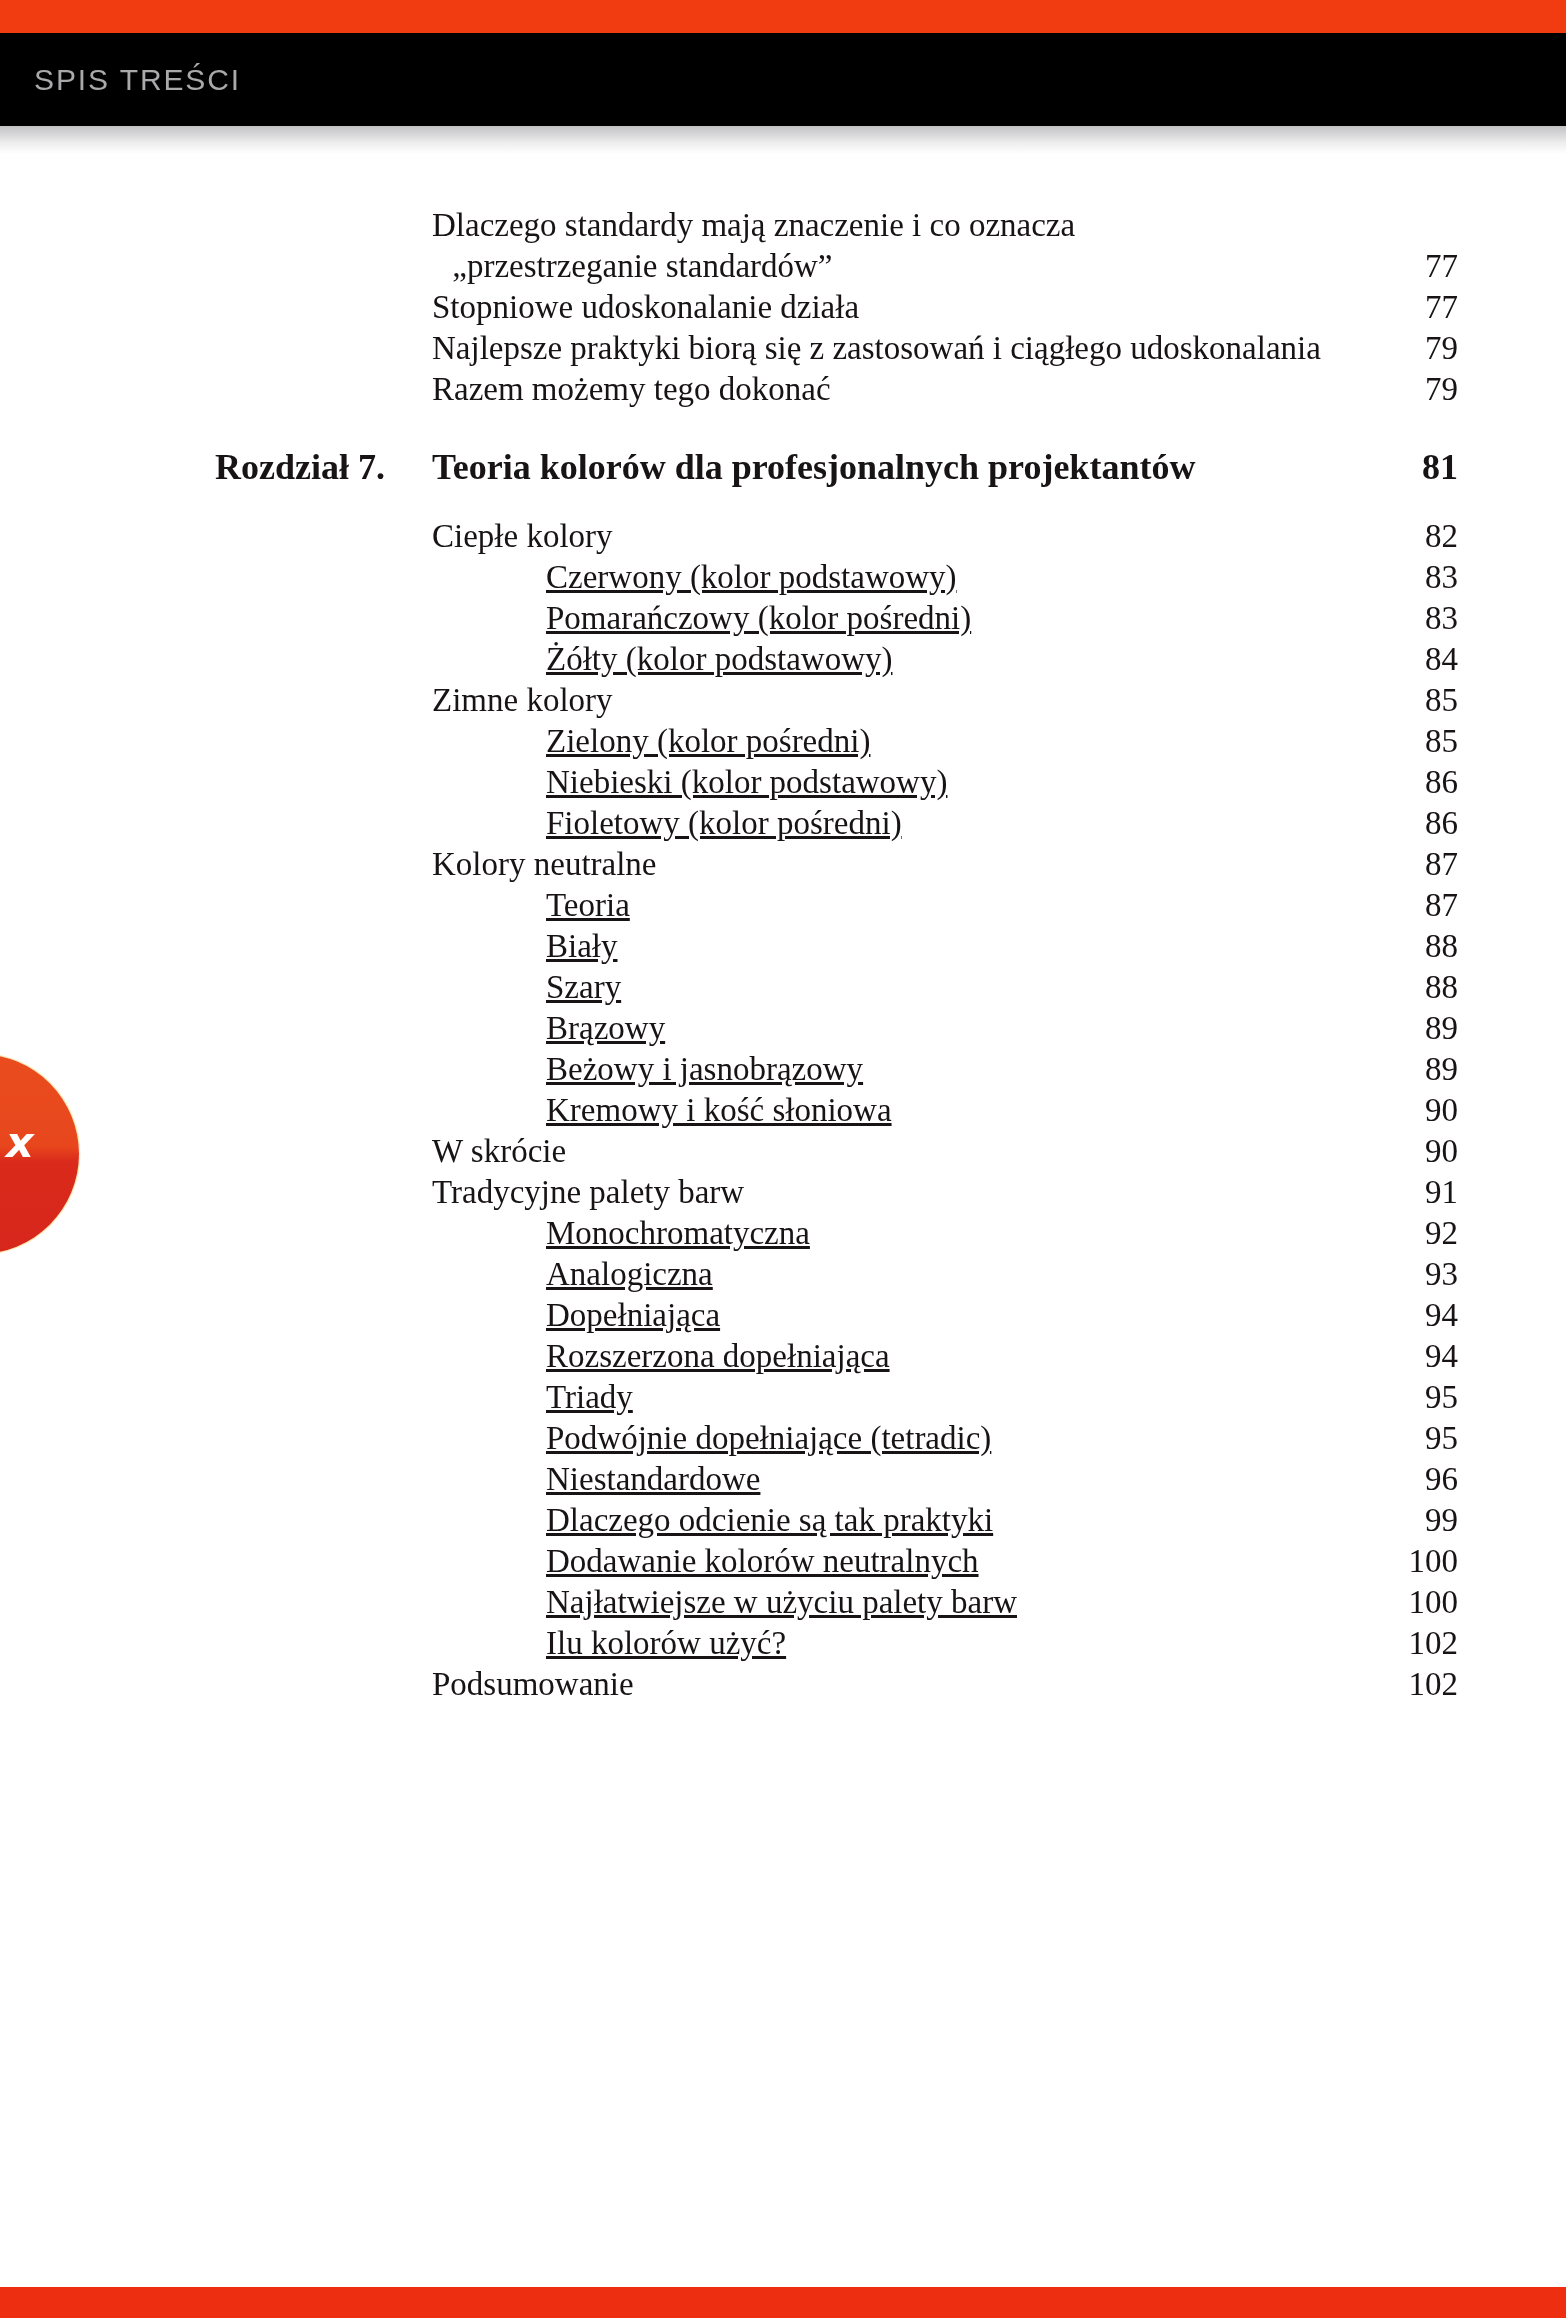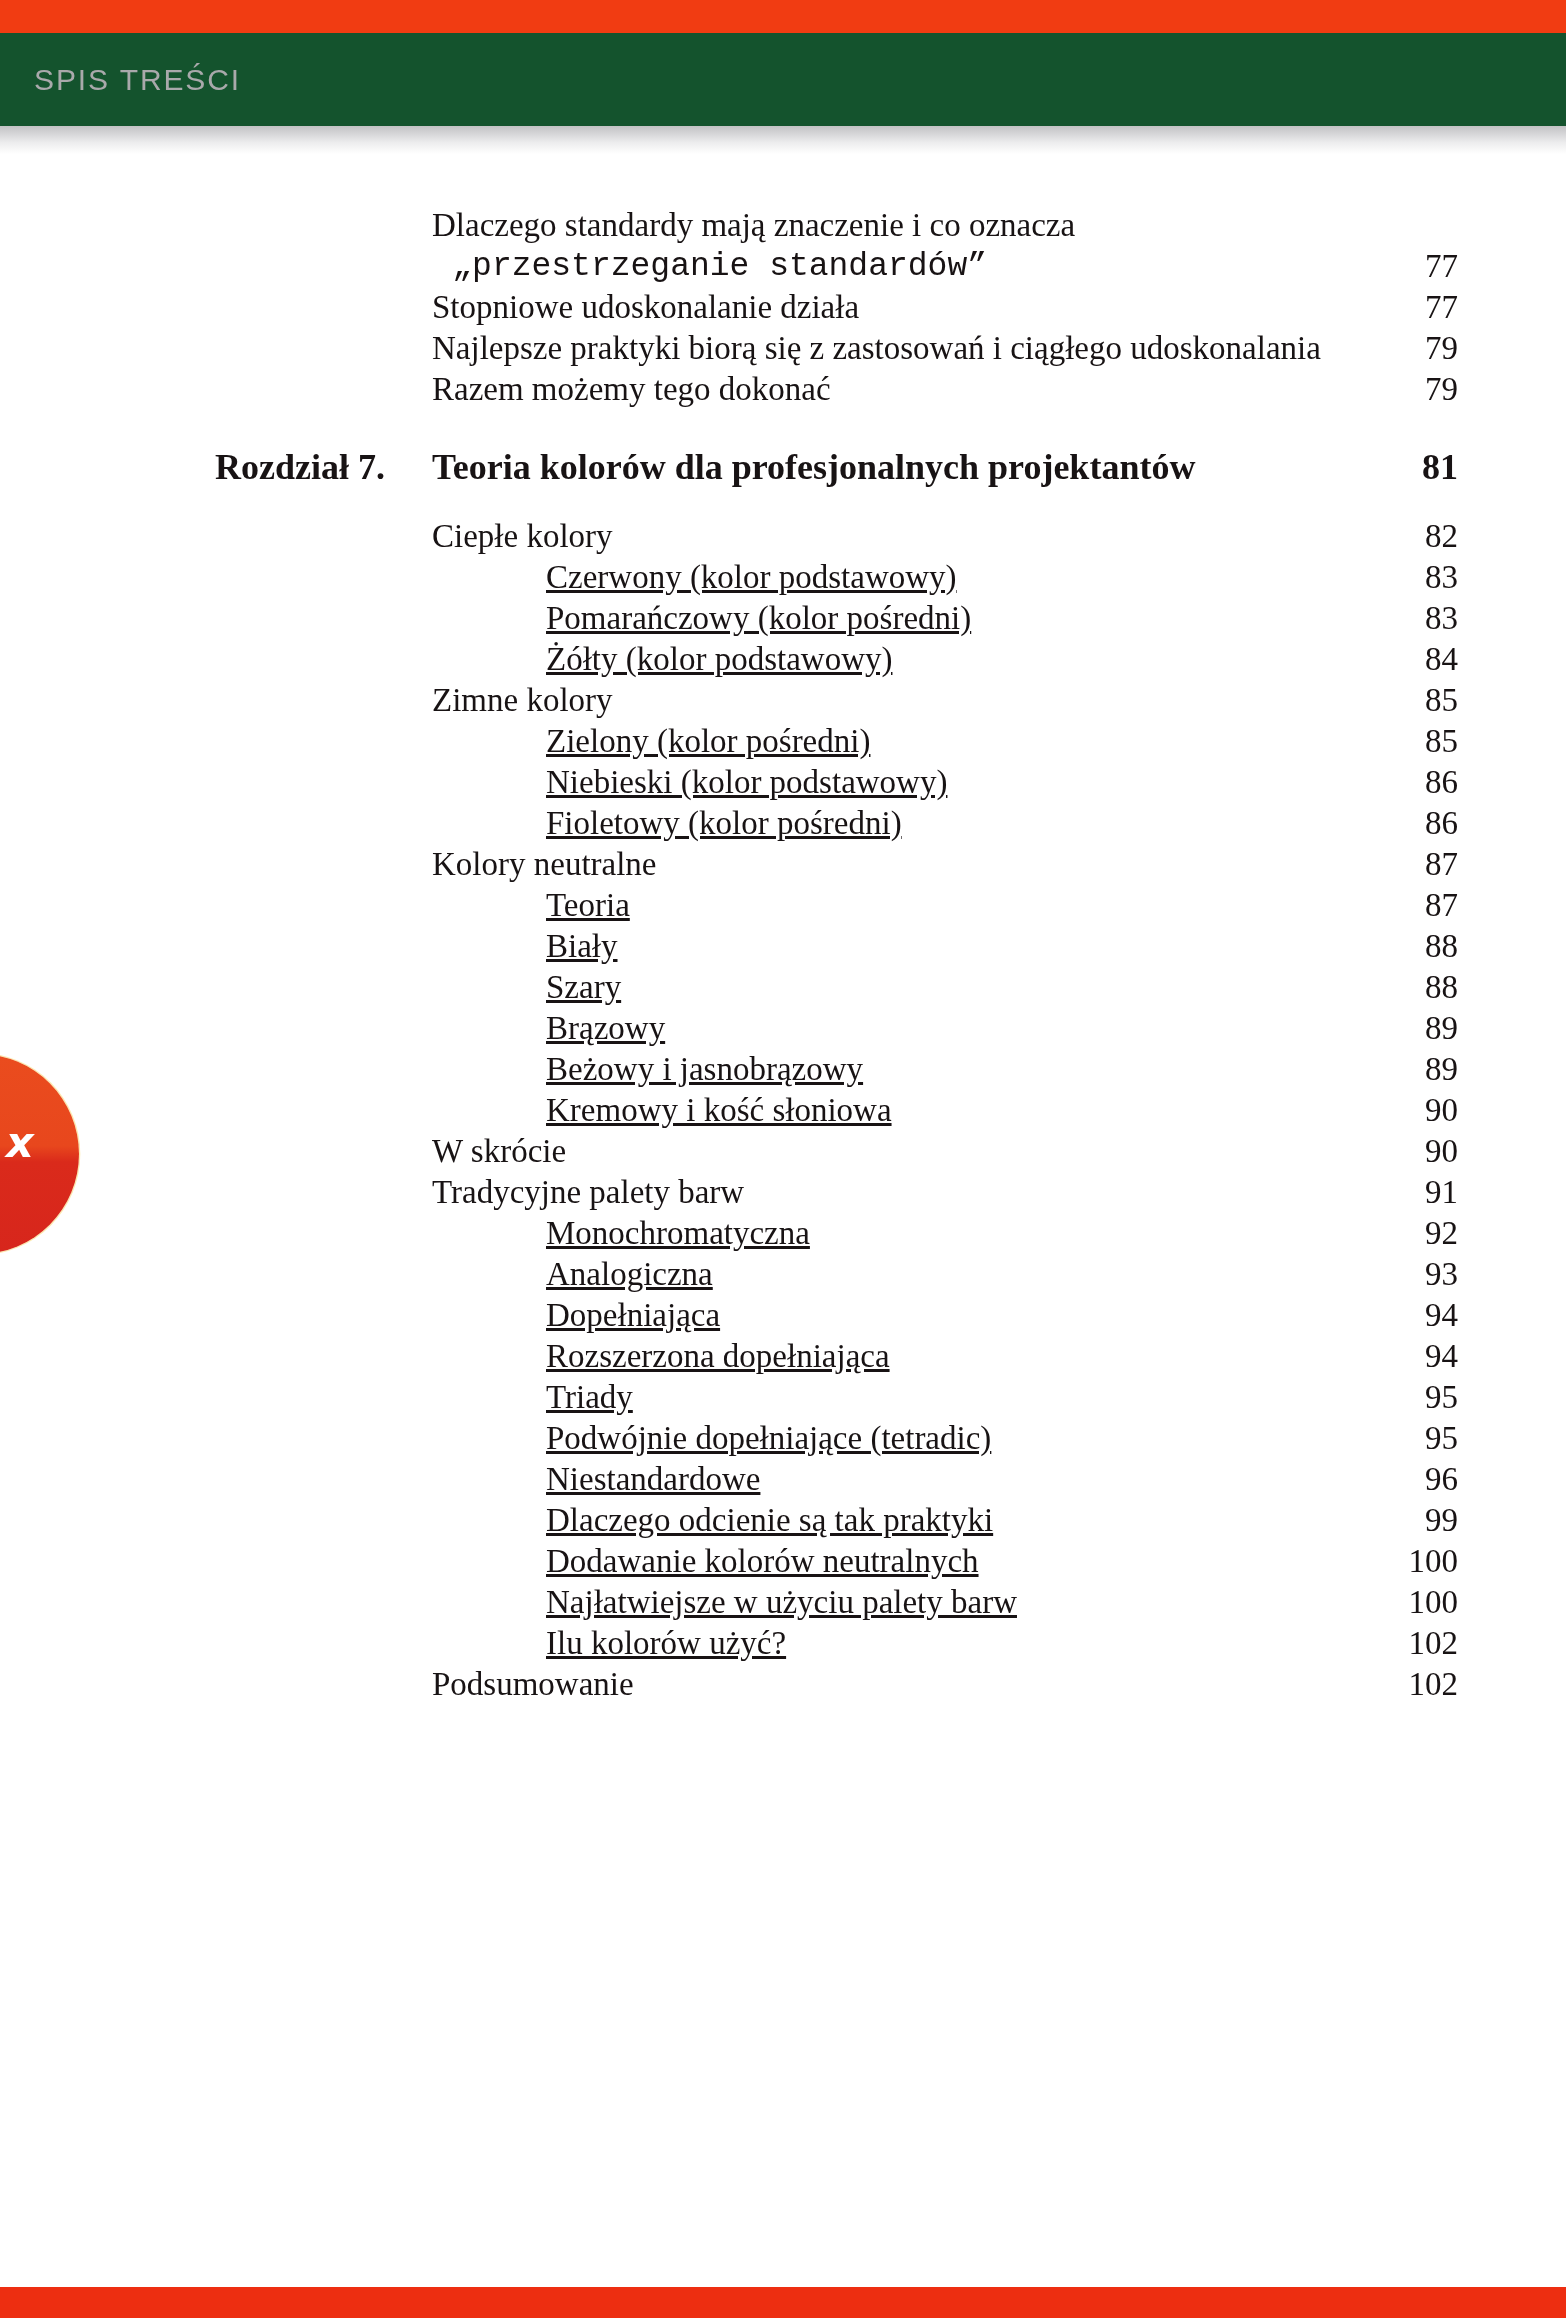--- a/index.html
+++ b/index.html
@@ -12,21 +12,21 @@
     color: #181314;
   }
 
   
   .top-orange-bar {
     position: absolute; left: 0; top: 0; width: 1567px; height: 33px;
     background: #f13c12;
   }
   .header-black-bar {
     position: absolute; left: 0; top: 33px; width: 1567px; height: 93px;
-    background: #14532d;
+    background: #000000;
     display: flex; align-items: center;
   }
   .header-title {
     margin-left: 34px;
     font-family: "Liberation Sans", sans-serif;
     font-size: 30px;
     letter-spacing: 1.9px;
     color: #a9a9ab;
   }
   .header-fade {
@@ -64,21 +64,21 @@
   .toc-row {
     position: relative;
     height: 41px; line-height: 41px;
     font-size: 33px;
     display: flex; justify-content: space-between; align-items: flex-end;
     white-space: nowrap;
   }
   .toc-row .cell-title { flex: 1 1 auto; overflow: visible; }
   .toc-row .cell-page  { flex: 0 0 auto; text-align: right; padding-left: 25.4px; }
 
-  .toc-row.cont .cell-title { padding-left: 20.3px; font-family: Liberation Mono, monospace; }
+  .toc-row.cont .cell-title { padding-left: 20.3px; }
   .toc-row.l2   .cell-title { padding-left: 114px; text-decoration: underline; }
 
   .chapter-row {
     height: 46px; line-height: 46px;
     font-size: 36px; font-weight: bold; gap: 20px;
   }
   .chapter-row .cell-chapter {
     position: absolute; left: -217px; top: 0;
   }
 </style>

